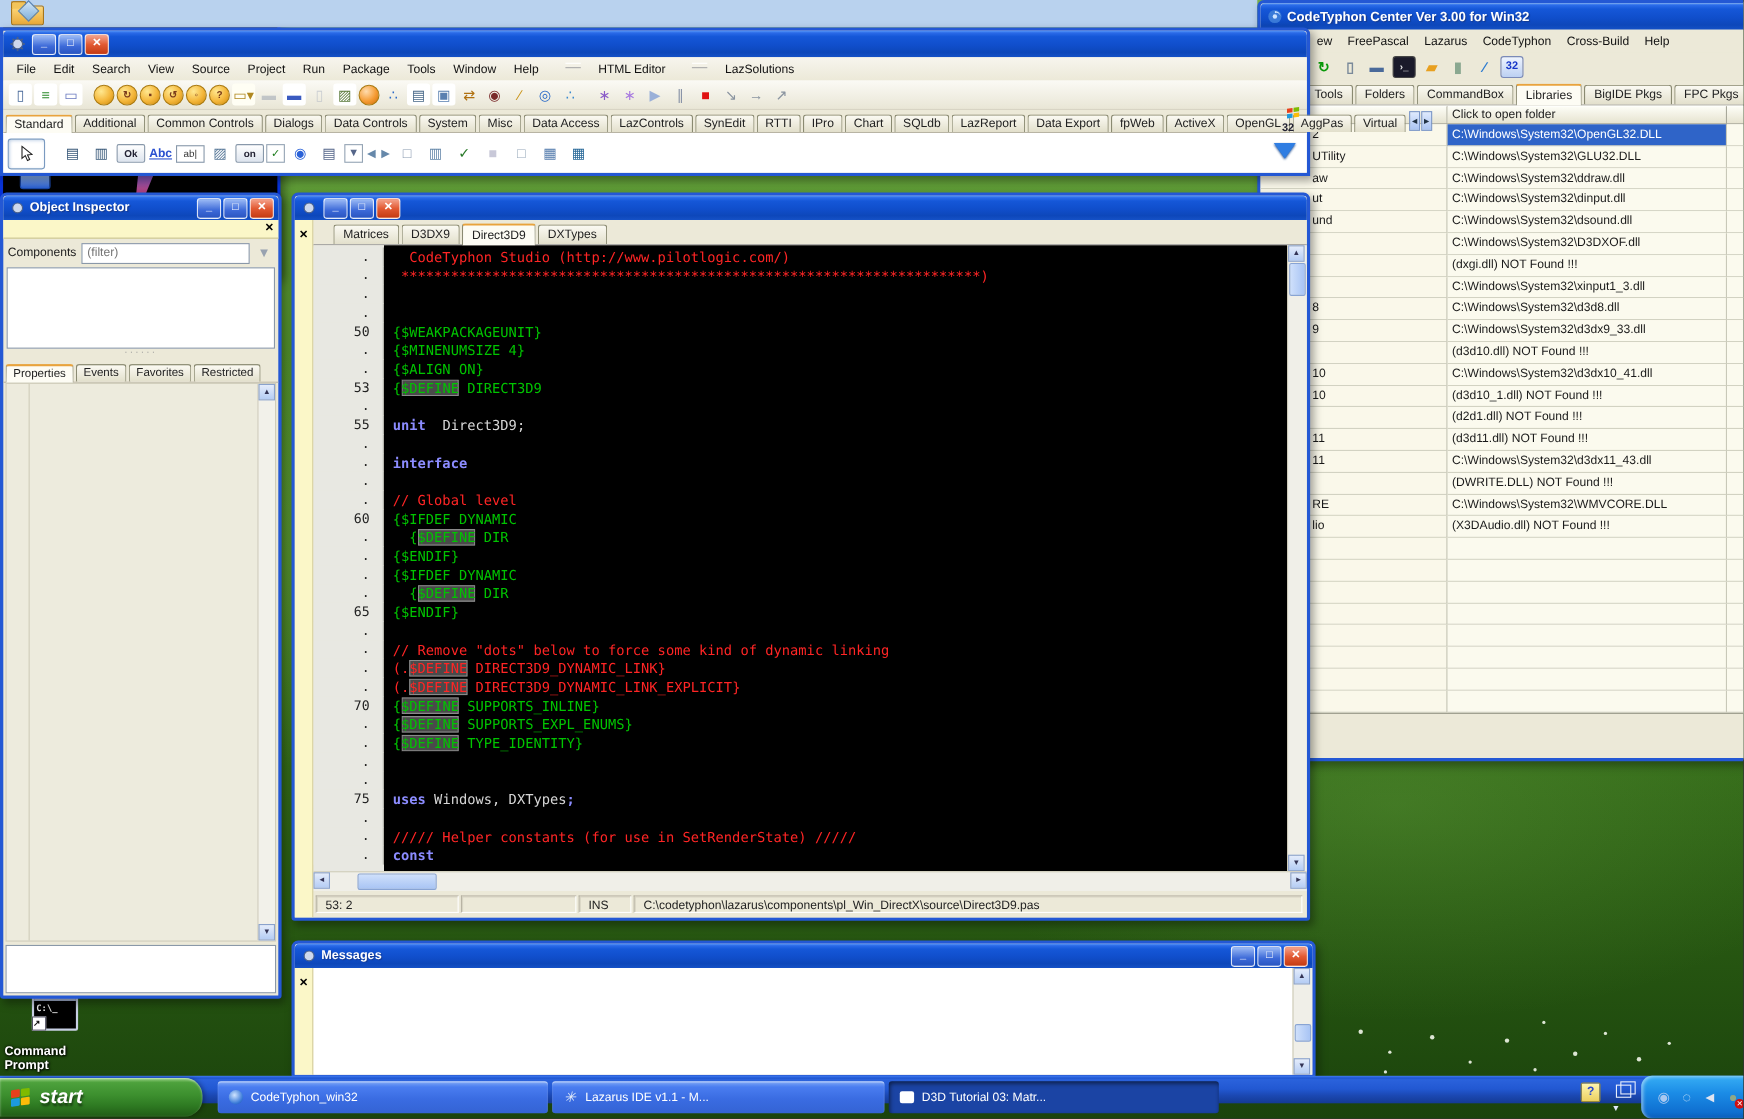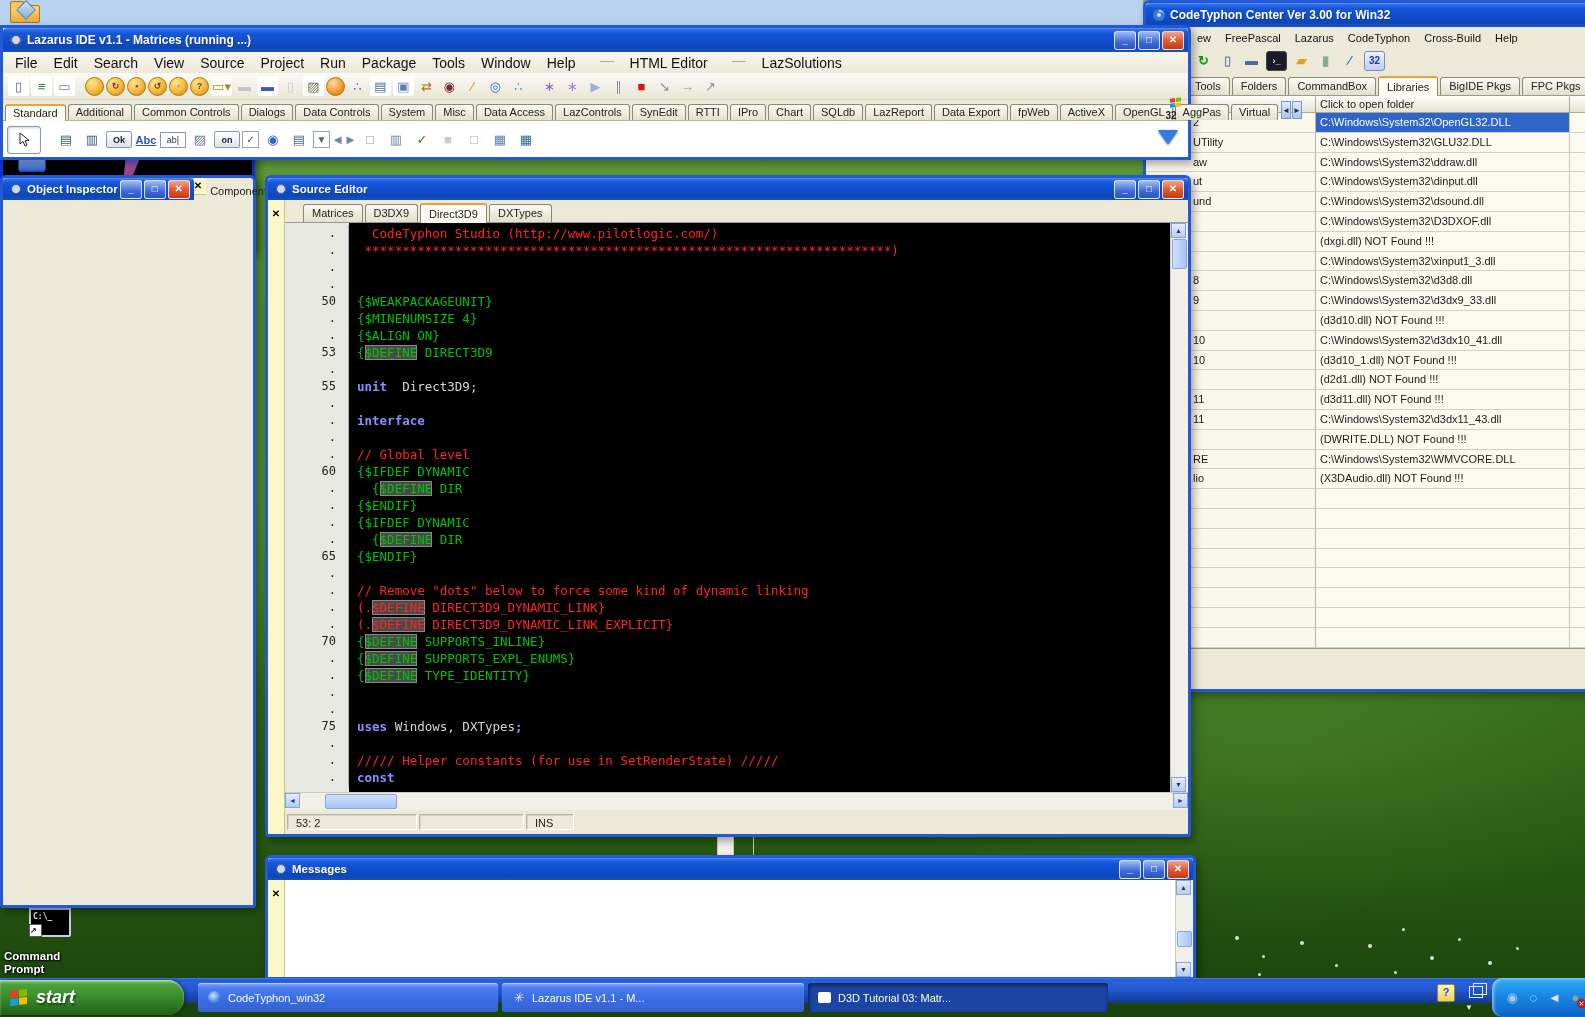--- a/index.html
+++ b/index.html
@@ -47,21 +47,21 @@
   .ct-ghrow{display:flex;height:17px;flex:0 0 auto;}
   .gh{background:linear-gradient(#fdfdf6,#e6e3d0);border-right:1px solid #a8a89a;border-bottom:1px solid #a8a89a;border-top:1px solid #fff;font-size:11px;color:#222;padding:1px 4px;box-sizing:border-box;}
   .ct-row{display:flex;height:19.8px;flex:0 0 auto;box-sizing:border-box;font-size:11px;color:#1a1a1a;}
   .fragcell{width:170px;flex:0 0 auto;background:#FAF8EA;border-right:1px solid #b4b4a4;border-bottom:1px solid #d2d2c2;box-sizing:border-box;padding:3px 0 0 47px;overflow:hidden;white-space:nowrap;}
   .pathcell{width:254px;flex:0 0 auto;background:#FBFAEE;border-right:1px solid #c8c8b8;border-bottom:1px solid #d2d2c2;box-sizing:border-box;padding:3px 0 0 4px;overflow:hidden;white-space:nowrap;}
   .endcell{flex:1;background:#FBFAEE;border-bottom:1px solid #d2d2c2;}
   .ct-row.selected .pathcell{background:#2F64C8;color:#fff;}
   .ct-footer{height:42px;flex:0 0 auto;background:#ECE9D8;border-top:1px solid #9a9a8a;}
   
   .laz{left:0;top:25px;width:1185px;height:129px;z-index:5;border-radius:0 6px 0 0;display:flex;flex-direction:column;}
-  .laz-menu{height:21px;display:flex;align-items:center;font-size:14px;color:#111;background:linear-gradient(#f7f5ee,#ece9d8);padding-left:4px;}
+  .laz-menu{height:21px;display:flex;align-items:center;font-size:11px;color:#111;background:linear-gradient(#f7f5ee,#ece9d8);padding-left:4px;}
   .laz-menu .mi{padding:2px 8px;}
   .gripper{width:14px;height:3px;border-top:1px solid #fff;border-bottom:1px solid #aaa;margin:0 8px 6px 16px;}
   .laz-toolbar{height:26px;display:flex;align-items:center;background:linear-gradient(#fbfaf5,#e9e6d6);padding-left:4px;border-bottom:1px solid #d8d4c4;}
   .tbi{width:21px;height:20px;margin:0 1px;display:flex;align-items:center;justify-content:center;font-size:13px;border-radius:3px;}
   .ball{background:radial-gradient(circle at 35% 30%,#ffe890,#f4b63a 55%,#c8860a);border:1px solid #a9790f;border-radius:50%;width:17px;height:17px;font-size:9px;color:#7a3a1a;font-weight:bold;}
   .ball.orange{background:radial-gradient(circle at 35% 30%,#ffdcae,#f59b33 55%,#c86a08);}
   .dis{opacity:.45;}
   .gapi{width:8px;height:20px;}
   .laz-tabs{height:20px;display:flex;align-items:flex-end;background:#ECE9D8;padding-left:2px;position:relative;border-bottom:1px solid #b8b4a4;}
   .laz-tabs .xtab{padding:1px 7px 2px;}
@@ -73,21 +73,21 @@
   .laz-palette{flex:1;background:#fff;display:flex;align-items:center;padding-left:4px;position:relative;border-top:1px solid #fff;}
   .pal-cursor{width:32px;height:26px;border:1px solid #7a9ac0;border-radius:3px;background:#fff;box-shadow:inset 1px 1px 3px #c4d4e8;display:flex;align-items:center;justify-content:center;margin-right:12px;}
   .pic{width:24px;height:22px;margin:0 1px;display:flex;align-items:center;justify-content:center;font-size:13px;}
   .btnface{border:1px solid #8898aa;background:linear-gradient(#ffffff,#dde4ee);font-size:9px;color:#223;border-radius:2px;width:24px;height:15px;font-weight:bold;}
   .abc{color:#2a50d0;font-weight:bold;text-decoration:underline;font-size:11px;}
   .editic{border:1px solid #8898aa;background:#fff;font-size:9px;color:#333;width:24px;height:14px;}
   .boxed{border:1px solid #94a4b4;background:#fff;width:15px;height:15px;font-size:10px;}
   .pal-down{position:absolute;right:10px;top:8px;width:0;height:0;border-left:10px solid transparent;border-right:10px solid transparent;border-top:14px solid #2f7de2;filter:drop-shadow(0 1px 1px #1a4a90);}
   .dock-pill{position:absolute;left:18px;top:157px;width:26px;height:13px;z-index:4;border-radius:3px;border:1px solid #1a48a8;background:linear-gradient(#9cc2f8,#2a5fd0);}
   
-  .oi{left:0;top:175px;width:250px;height:727px;z-index:5;display:flex;flex-direction:row;}
+  .oi{left:0;top:175px;width:250px;height:727px;z-index:5;display:flex;flex-direction:column;}
   .oi-closerow{height:16px;background:#FBF7C8;border-bottom:1px solid #c8c090;display:flex;justify-content:flex-end;align-items:center;padding-right:4px;flex:0 0 auto;}
   .xmark{font-size:10px;font-weight:bold;color:#000;line-height:10px;}
   .oi-comprow{height:26px;display:flex;align-items:center;padding:0 4px;font-size:11px;color:#222;flex:0 0 auto;}
   .oi-filter{flex:1;height:17px;margin-left:5px;border:1px solid #8a98a8;background:#fff;font-size:11px;color:#999;padding:0 4px;font-family:"Liberation Sans",sans-serif;}
   .funnel{width:18px;height:18px;margin-left:4px;display:flex;align-items:center;justify-content:center;color:#98a2b0;font-size:12px;}
   .oi-list{height:72px;margin:0 3px;background:#fff;border:1px solid #8a98a8;flex:0 0 auto;}
   .oi-split{height:9px;text-align:center;color:#999;font-size:9px;letter-spacing:2px;line-height:7px;flex:0 0 auto;}
   .oi-tabs{height:21px;display:flex;align-items:flex-end;padding-left:2px;border-bottom:1px solid #b8b4a4;flex:0 0 auto;}
   .oi-tabs .xtab{padding:1px 6px 2px;font-size:10.5px;}
   .oi-props{flex:1;position:relative;background:#EDEBDD;border:1px solid #cfccba;margin:0 2px;}
@@ -347,21 +347,20 @@
             <line x1="7" y1="0.5" x2="7" y2="3"></line>
             <line x1="7" y1="11" x2="7" y2="13.5"></line>
             <line x1="0.5" y1="7" x2="3" y2="7"></line>
             <line x1="11" y1="7" x2="13.5" y2="7"></line>
             <line x1="2.4" y1="2.4" x2="4.2" y2="4.2"></line>
             <line x1="9.8" y1="9.8" x2="11.6" y2="11.6"></line>
             <line x1="11.6" y1="2.4" x2="9.8" y2="4.2"></line>
             <line x1="4.2" y1="9.8" x2="2.4" y2="11.6"></line>
           </g>
       </svg>
-      <span class="ttl">Lazarus IDE v1.1 - Matrices (running ...)</span>
       <span class="wb">_</span>
       <span class="wb">□</span>
       <span class="wb close">✕</span>
     </div>
     <div class="laz-menu">
       <div style="display:contents">
         
       <span class="mi">File</span><span class="mi">Edit</span><span class="mi">Search</span><span class="mi">View</span><span class="mi">Source</span><span class="mi">Project</span><span class="mi">Run</span><span class="mi">Package</span><span class="mi">Tools</span><span class="mi">Window</span><span class="mi">Help</span></div>
       <span class="gripper"></span>
       <span class="mi">HTML Editor</span>
@@ -434,21 +433,20 @@
       </div>
     </div>
     <div class="oi-bottom"></div>
   </div>
 
   <div class="win se">
     <div class="tbar" style="height:22px;font-size:11.5px">
       <svg class="gearicon" viewBox="0 0 14 14">
         <circle cx="7" cy="7" r="4.5" fill="#cdd8ec" stroke="#49608c"></circle>
       </svg>
-      <span class="ttl">Source Editor</span>
       <span class="wb">_</span>
       <span class="wb">□</span>
       <span class="wb close">✕</span>
     </div>
     <div class="se-body">
       <div class="se-strip">
         <span class="xmark">✕</span>
       </div>
       <div class="se-main">
         <div class="se-tabs">
@@ -569,20 +567,21 @@
         </div>
         <div class="hsb">
           <span class="sb-btn" style="left:0">◄</span>
           <span class="thumb"></span>
           <span class="sb-btn" style="right:0">►</span>
         </div>
         <div class="se-status">
           <span class="scell" style="width:130px">53: 2</span>
           <span class="scell" style="width:105px"></span>
           <span class="scell" style="width:48px">INS</span>
+          <span class="scell" style="flex:1">C:\codetyphon\lazarus\components\pl_Win_DirectX\source\Direct3D9.pas</span>
         </div>
       </div>
     </div>
   </div>
 
   <div class="d3d">
     <div class="tbar">
       <span class="appicon"></span>
       <span class="ttl">D3D Tutorial 03: Matri...</span>
       <span class="wb">_</span>

